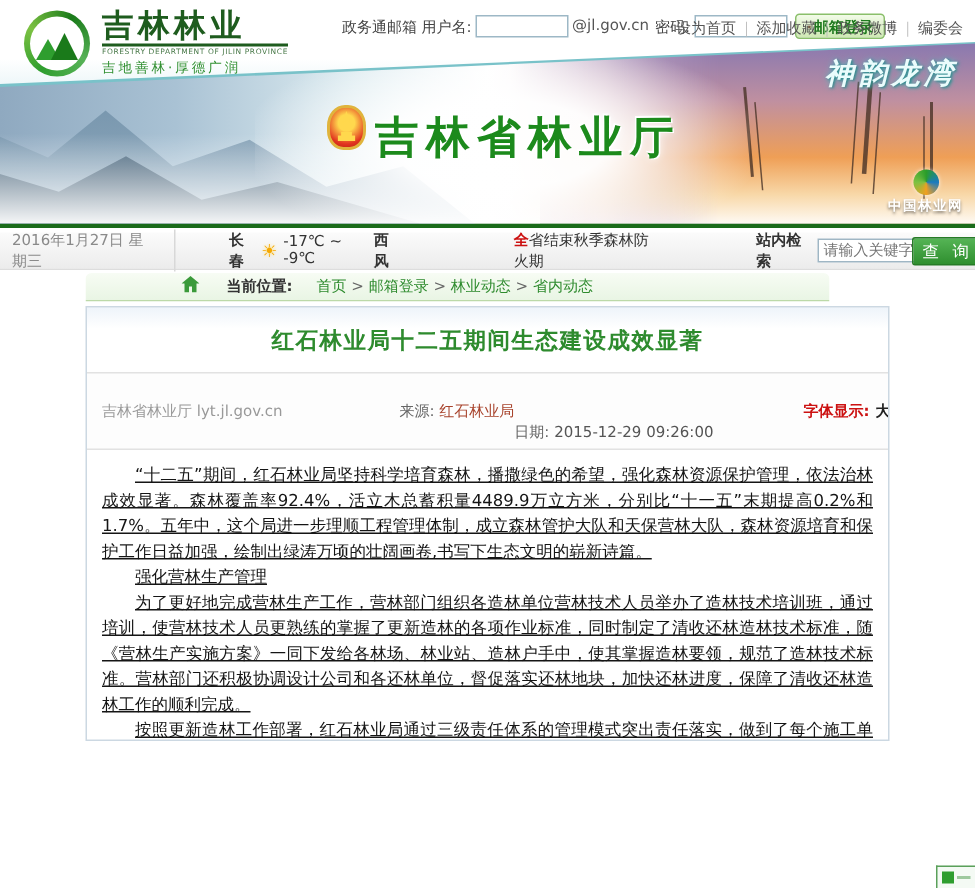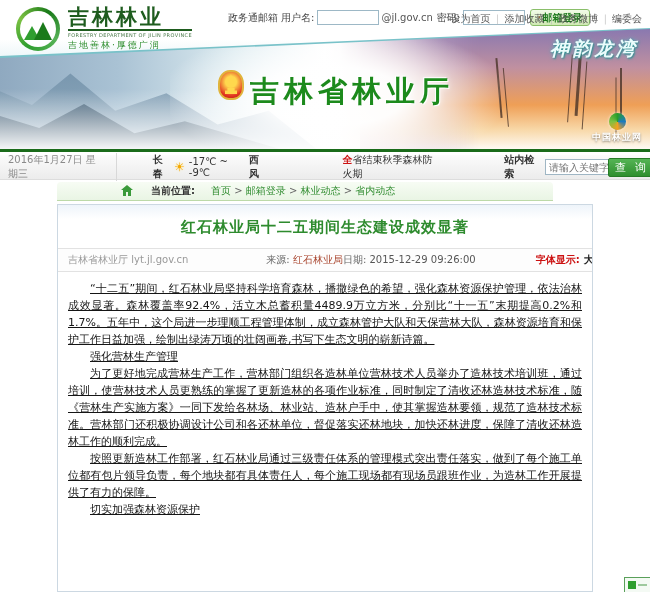--- a/index.html
+++ b/index.html
@@ -86,29 +86,29 @@
   
   .crumb-strip { position:absolute; left:57px; top:182px; width:496px; height:19px;
     background:linear-gradient(#f7fcf4,#e9f5e4); border-bottom:1px solid #bcd9a8; border-radius:4px 4px 0 0;
     display:flex; align-items:center; font-size:10px;gap:12px; }
   .home-icon { margin-left:64px; margin-right:6px; display:inline-block; }
   .crumb-label { font-weight:bold; color:#333; margin-right:4px; }
   .crumb-links span { color:#2e8b2e; cursor:pointer; }
   .crumb-links span + span::before { content:" > "; color:#666; cursor:default; }
 
   
-  .article { position:absolute; left:57px; top:204px; width:536px; height:388px;
+  .article { position:absolute; left:57px; top:204px; width:536px; height:290px;
     background:linear-gradient(180deg,#eef4fa 0,#ffffff 14px); border:1px solid #ccd8e2; overflow:hidden; }
   .art-title { text-align:center; font-size:15px; font-weight:bold; color:#2e8b2e; padding:13px 10px 11px; letter-spacing:1px; }
   .meta-row { display:flex; align-items:center; font-size:10px; color:#666;
     border-top:1px solid #e2e2e2; border-bottom:1px solid #e2e2e2; padding:4px 10px; background:#fdfdfd; white-space:nowrap; }
   .meta-site { color:#999;text-align:center; }
   .meta-source { margin-left:78px; }
   .meta-source .val { color:#a8432c; }
-  .meta-date { margin-left:auto; margin-right:60px; }
+  .meta-date { margin-left:auto; margin-right:60px;margin-top:28px; }
   .meta-date .val { color:#555; }
   .meta-font { color:#cc1111; font-weight:bold; }
   .meta-font .sizes span { color:#222; margin-left:4px; cursor:pointer; }
   .art-body { padding:8px 10px 0; font-size:11px; line-height:17px; color:#151515; text-align:justify; }
   .art-body p { text-indent:2em; margin:0;text-decoration:underline; }
 
   
   .float-widget { position:absolute; right:0; bottom:0; width:26px; height:15px; background:#f4faf4;
     border:1px solid #5aa05a; border-bottom:none; border-right:none; display:flex; align-items:center; }
   .float-widget .sq { width:8px; height:8px; background:#2f9e2f; margin-left:3px; }

